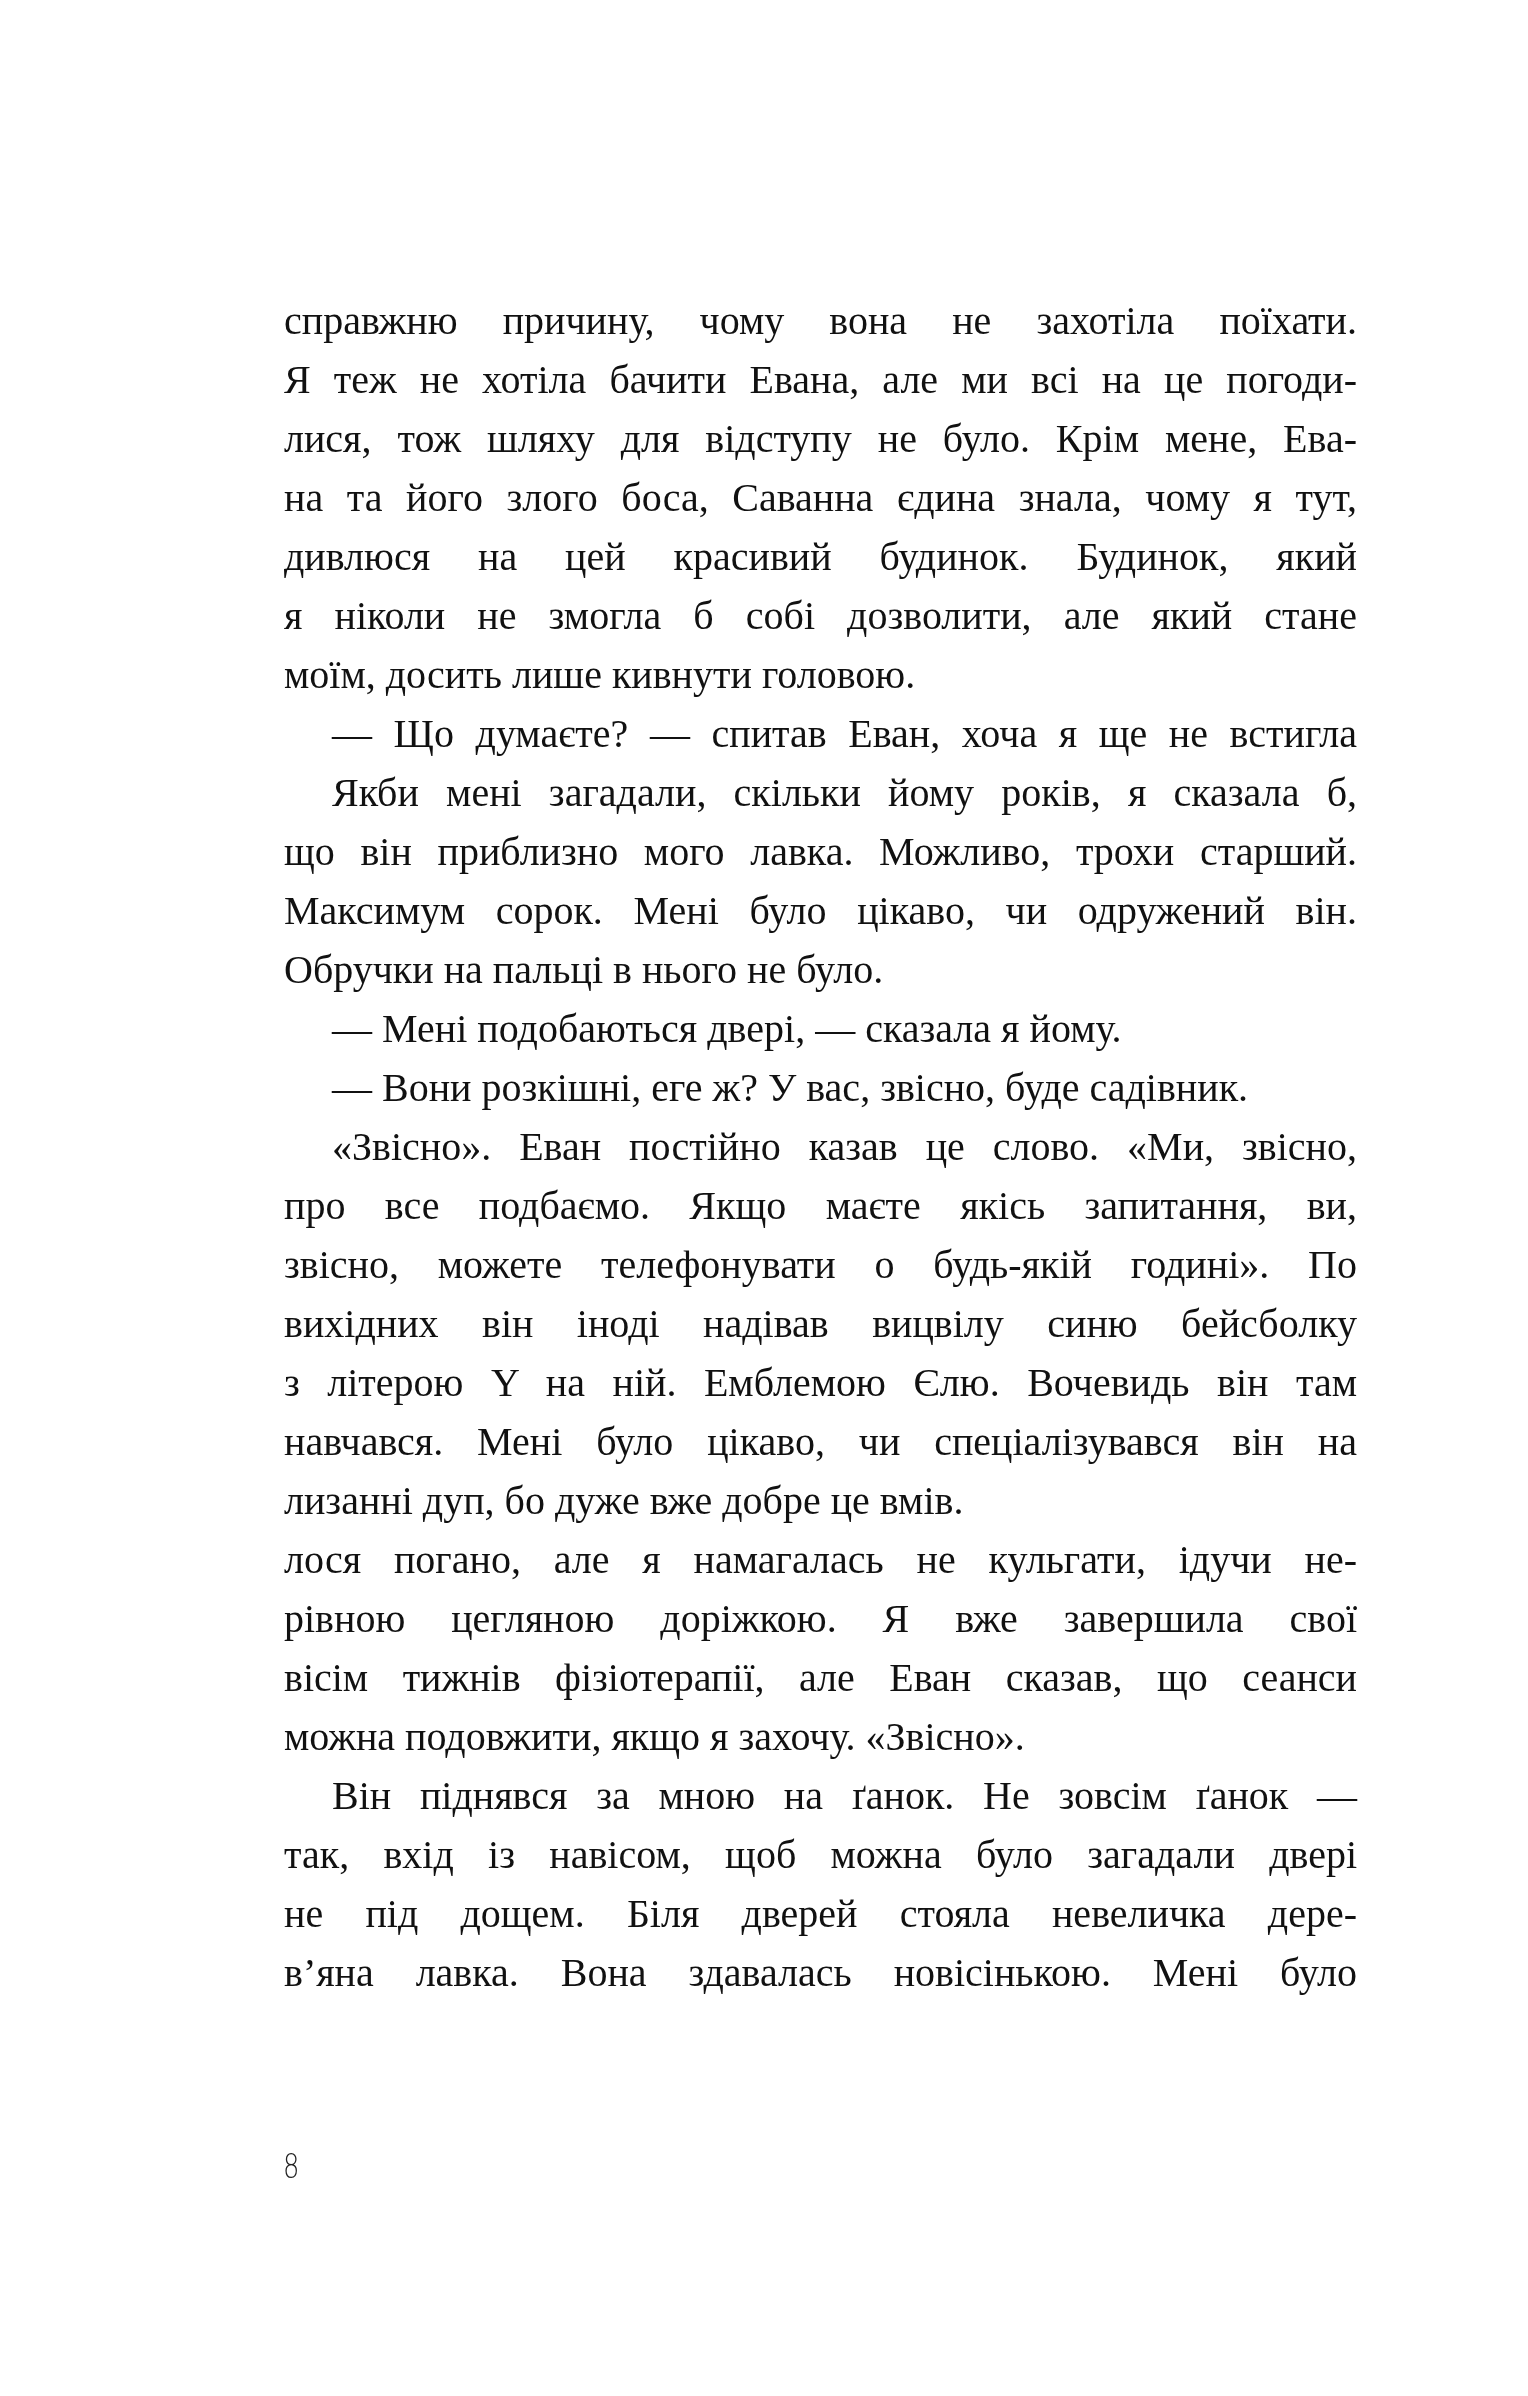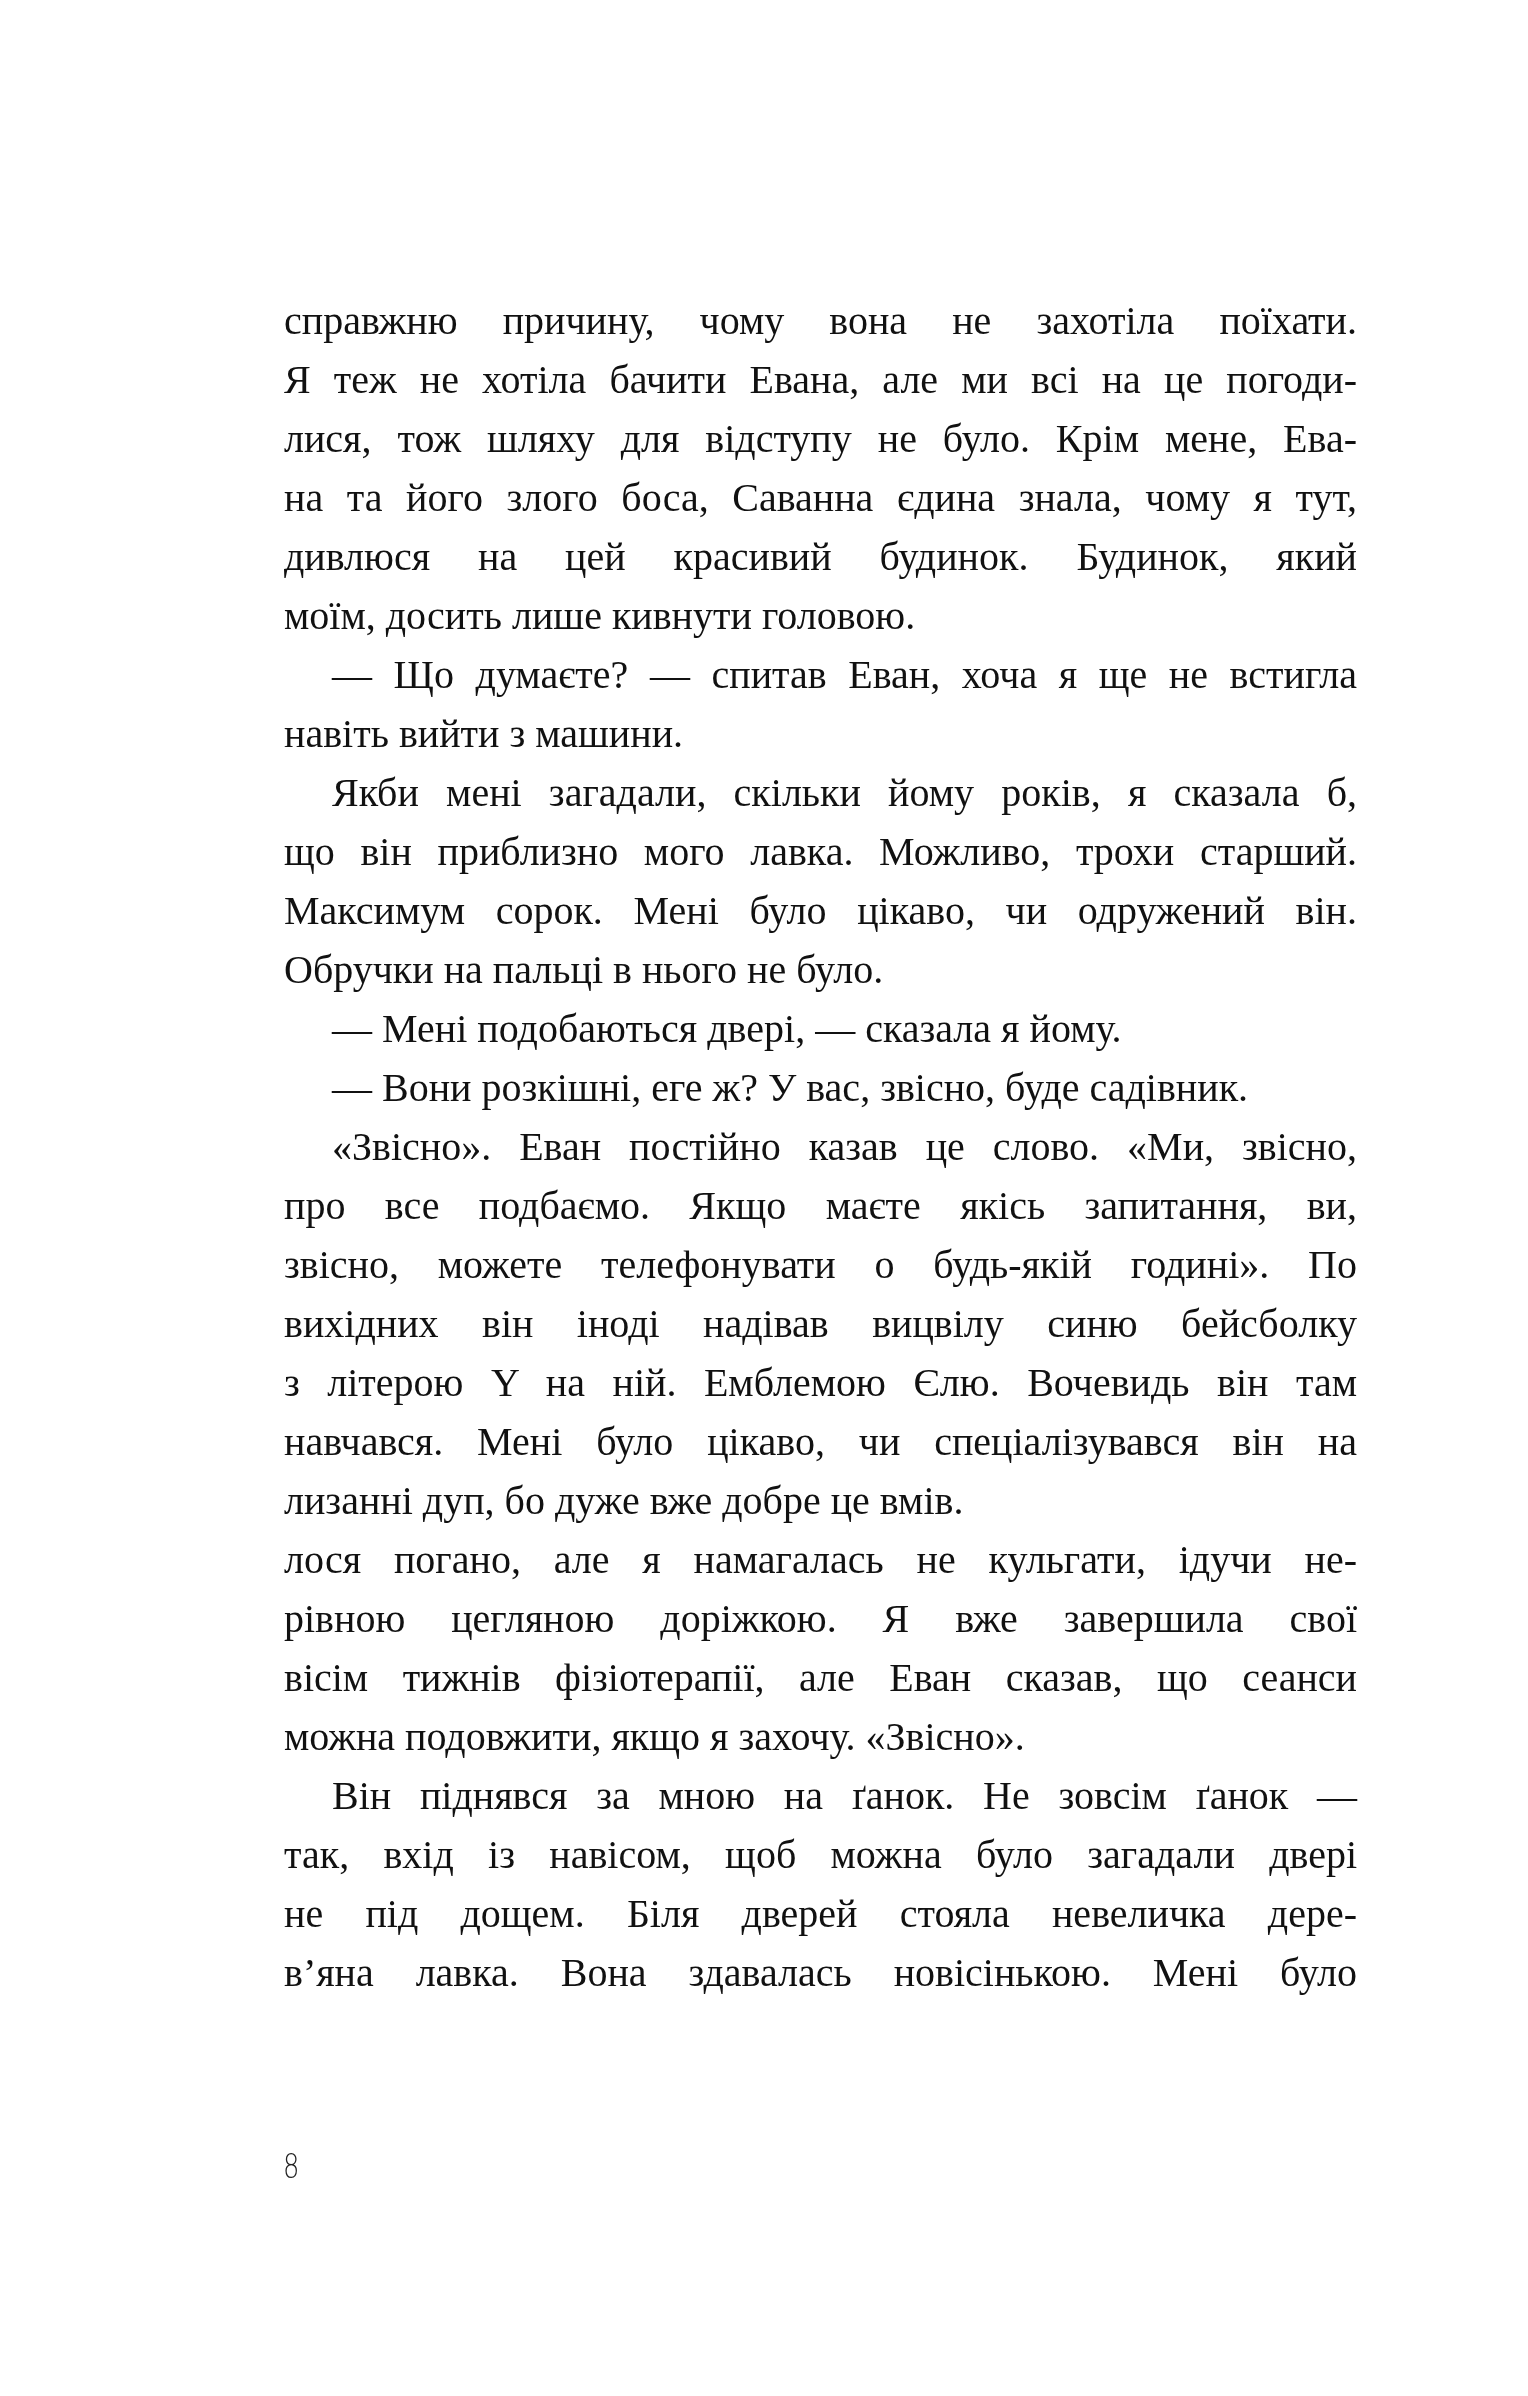--- a/index.html
+++ b/index.html
@@ -63,25 +63,25 @@
 <body>
 
 <div class="page">
   <div class="text-block" id="text-block">
       <div>
         <span class="line" style="">справжню причину, чому вона не захотіла поїхати.</span>
         <span class="line" style="">Я теж не хотіла бачити Евана, але ми всі на це погоди-</span>
         <span class="line" style="">лися, тож шляху для відступу не було. Крім мене, Ева-</span>
         <span class="line" style="">на та його злого боса, Саванна єдина знала, чому я тут,</span>
         <span class="line" style="">дивлюся на цей красивий будинок. Будинок, який</span>
+        <span class="line" style="">я ніколи не змогла б собі дозволити, але який стане</span>
         <span class="line last" style="">моїм, досить лише кивнути головою.</span>
       </div>
       <div>
         <span class="line indent" style="">— Що думаєте? — спитав Еван, хоча я ще не встигла</span>
-        <span class="line last" style="">навіть вийти з машини.</span>
       </div>
       <div>
         <span class="line indent" style="">Якби мені загадали, скільки йому років, я сказала б,</span>
         <span class="line" style="">що він приблизно мого лавка. Можливо, трохи старший.</span>
         <span class="line" style="">Максимум сорок. Мені було цікаво, чи одружений він.</span>
         <span class="line last" style="">Обручки на пальці в нього не було.</span>
       </div>
       <div>
         <span class="line indent last" style="">— Мені подобаються двері, — сказала я йому.</span>
       </div>

